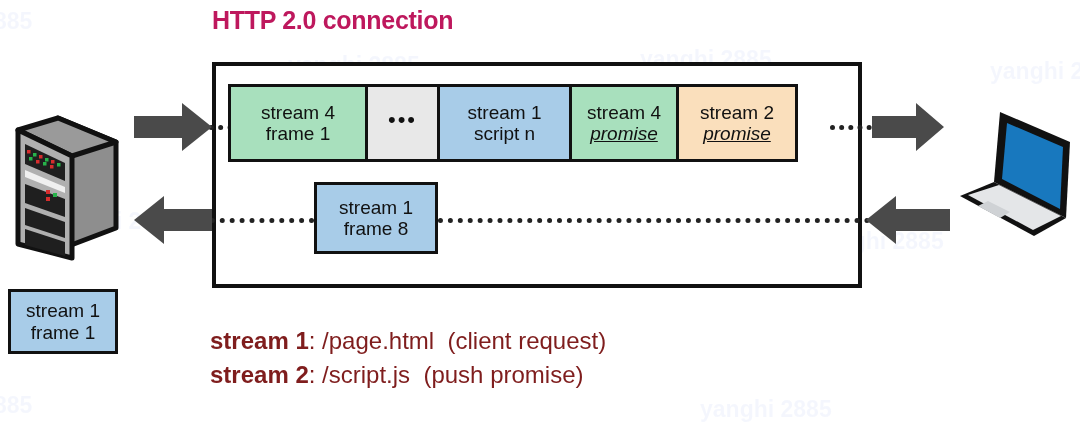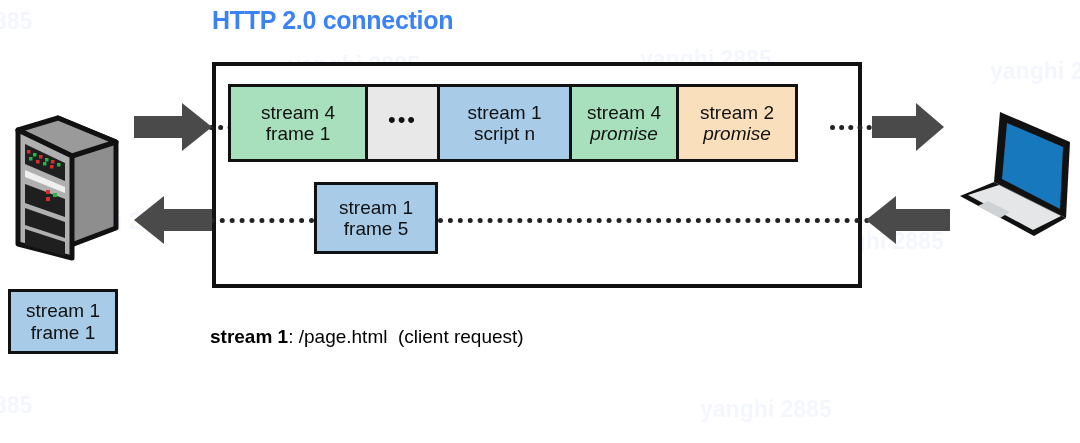--- a/index.html
+++ b/index.html
@@ -17,21 +17,21 @@
   }
 
   
   #diagram-title {
     position: absolute;
     left: 212px;
     top: 6px;
     font-size: 25px;
     font-weight: bold;
     letter-spacing: -0.3px;
-    color: #3b82f6;
+    color: #be185d;
     white-space: nowrap;
   }
 
   
   #connection-box {
     position: absolute;
     left: 212px;
     top: 62px;
     width: 650px;
     height: 226px;
@@ -70,21 +70,21 @@
     font-size: 19px;
     line-height: 1.12;
     color: #111;
     text-align: center;
     white-space: nowrap;
   }
   #frame-row-top .frame-box + .frame-box { margin-left: -3px; }
 
   .frame-box .line1 { display: block; }
   .frame-box .line2 { display: block; }
-  .frame-box.italic-second .line2 { font-style: italic; }
+  .frame-box.italic-second .line2 { font-style: italic; text-decoration: underline; }
 
   .box-green  { background: #a8e0bd; }
   .box-blue   { background: #a8cce8; }
   .box-orange { background: #fadfbc; }
   .box-gray   { background: #e8e8e8; }
 
   .fb-stream4-frame1 { width: 140px; height: 78px; }
   .fb-ellipsis       { width: 75px;  height: 78px; font-size: 22px; letter-spacing: 2px; padding-bottom: 6px; }
   .fb-stream1-framen { width: 135px; height: 78px; }
   .fb-stream4-prom   { width: 110px; height: 78px; }
@@ -119,23 +119,23 @@
 
   
   #server-icon { position: absolute; left: 6px;  top: 98px; }
   #laptop-icon { position: absolute; left: 958px; top: 100px; }
 
   
   #stream-legend {
     position: absolute;
     left: 210px;
     top: 324px;
-    font-size: 19px;
+    font-size: 24px;
     line-height: 1.42;
-    color: #000000;
+    color: #7f1d1d;
     white-space: nowrap;
   }
   .legend-row { display: block; }
   .legend-stream { font-weight: bold; }
 
   
   .watermark {
     position: absolute;
     color: #1d4ed8;
     opacity: 0.045;
@@ -190,21 +190,21 @@
 
   <div class="frame-box box-orange fb-stream2-prom italic-second">
     <span class="line1">stream 2</span>
     <span class="line2">promise</span>
   </div>
 
 </div>
 
 <div class="frame-box box-blue" id="frame-stream1-frame2">
   <span class="line1">stream 1</span>
-  <span class="line2">frame 5</span>
+  <span class="line2">frame 8</span>
 </div>
 
 <div class="frame-box box-blue" id="frame-stream1-frame1">
   <span class="line1">stream 1</span>
   <span class="line2">frame 1</span>
 </div>
 
 <div class="arrow" id="arrow-server-out">
   <svg width="78" height="48" viewBox="0 0 78 48">
     <path d="M0,13 L48,13 L48,0 L78,24 L48,48 L48,35 L0,35 Z" fill="#4a4a4a"></path>
@@ -272,13 +272,16 @@
     <polygon points="41,85 103,116 75,130 10,95" fill="#e4e6e8"></polygon>
 
     <polygon points="30,101 52,112 42,118 20,106" fill="#cfd2d5"></polygon>
   </svg>
 </div>
 
 <div id="stream-legend">
   <div class="legend-row">
     <span class="legend-stream">stream 1</span><span>: /page.html</span>&nbsp;&nbsp;<span>(client request)</span>
   </div>
+  <div class="legend-row">
+    <span class="legend-stream">stream 2</span><span>: /script.js</span>&nbsp;&nbsp;<span>(push promise)</span>
+  </div>
 </div>
 
 </body></html>

